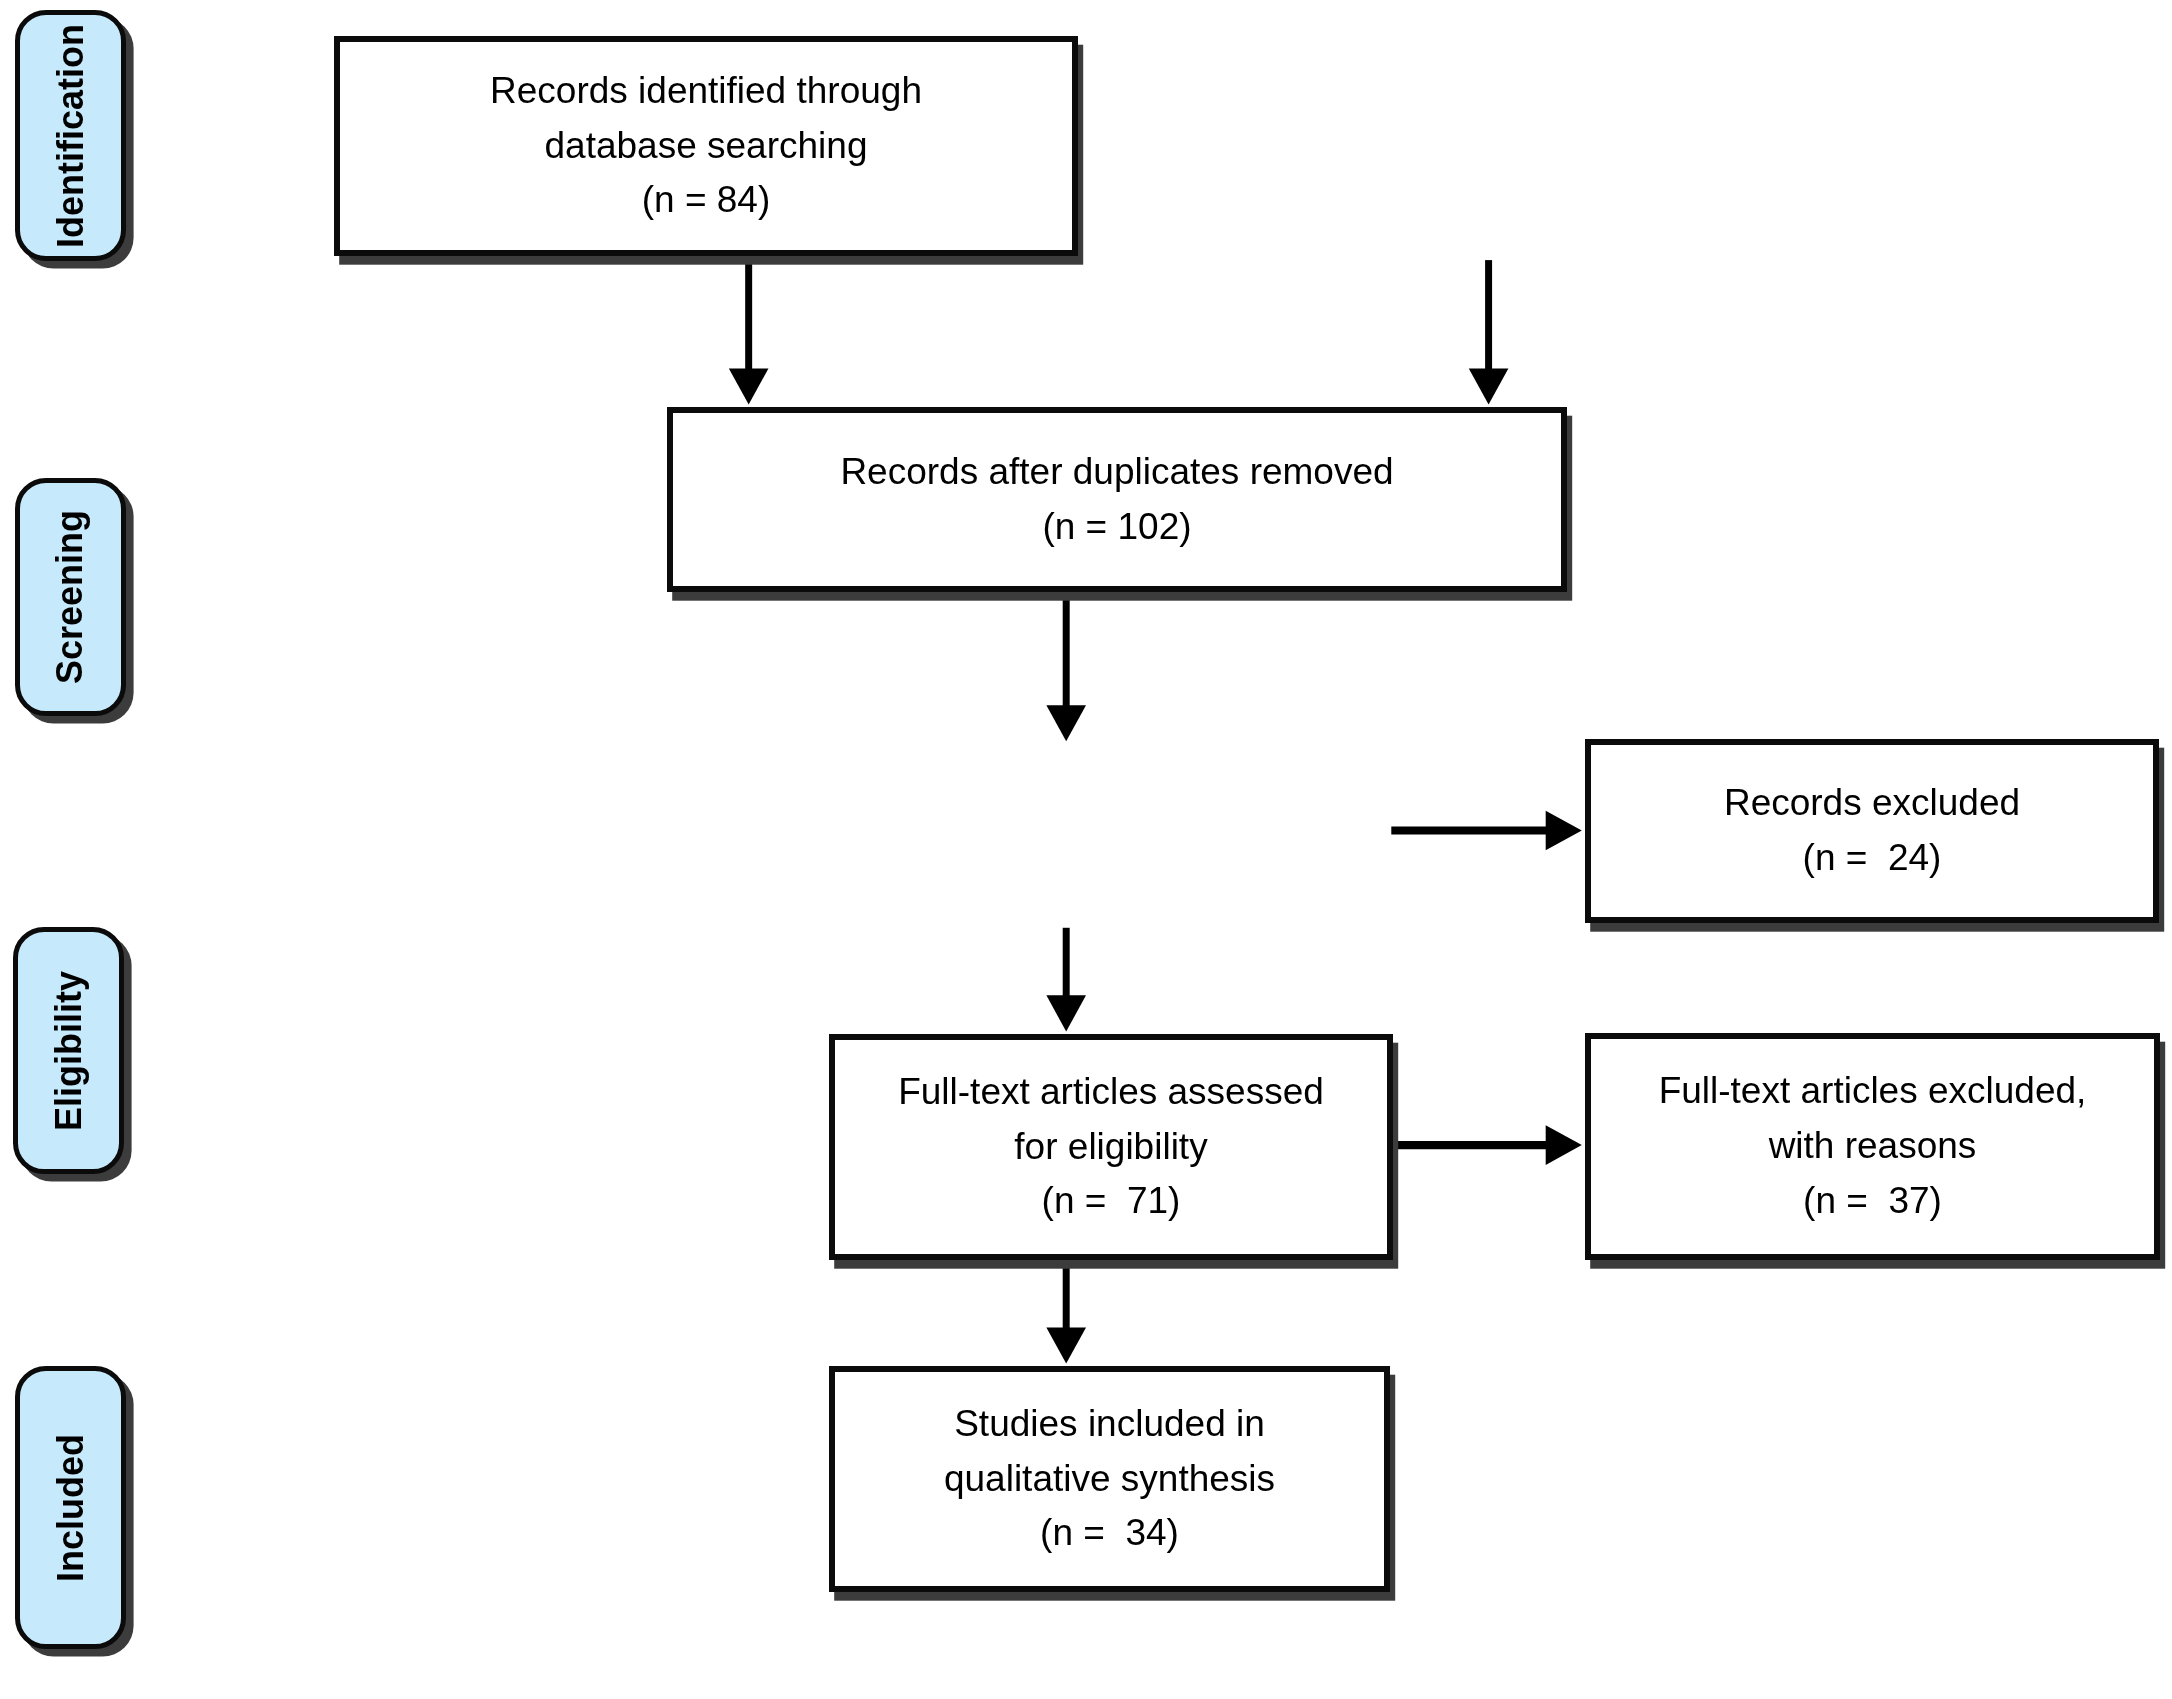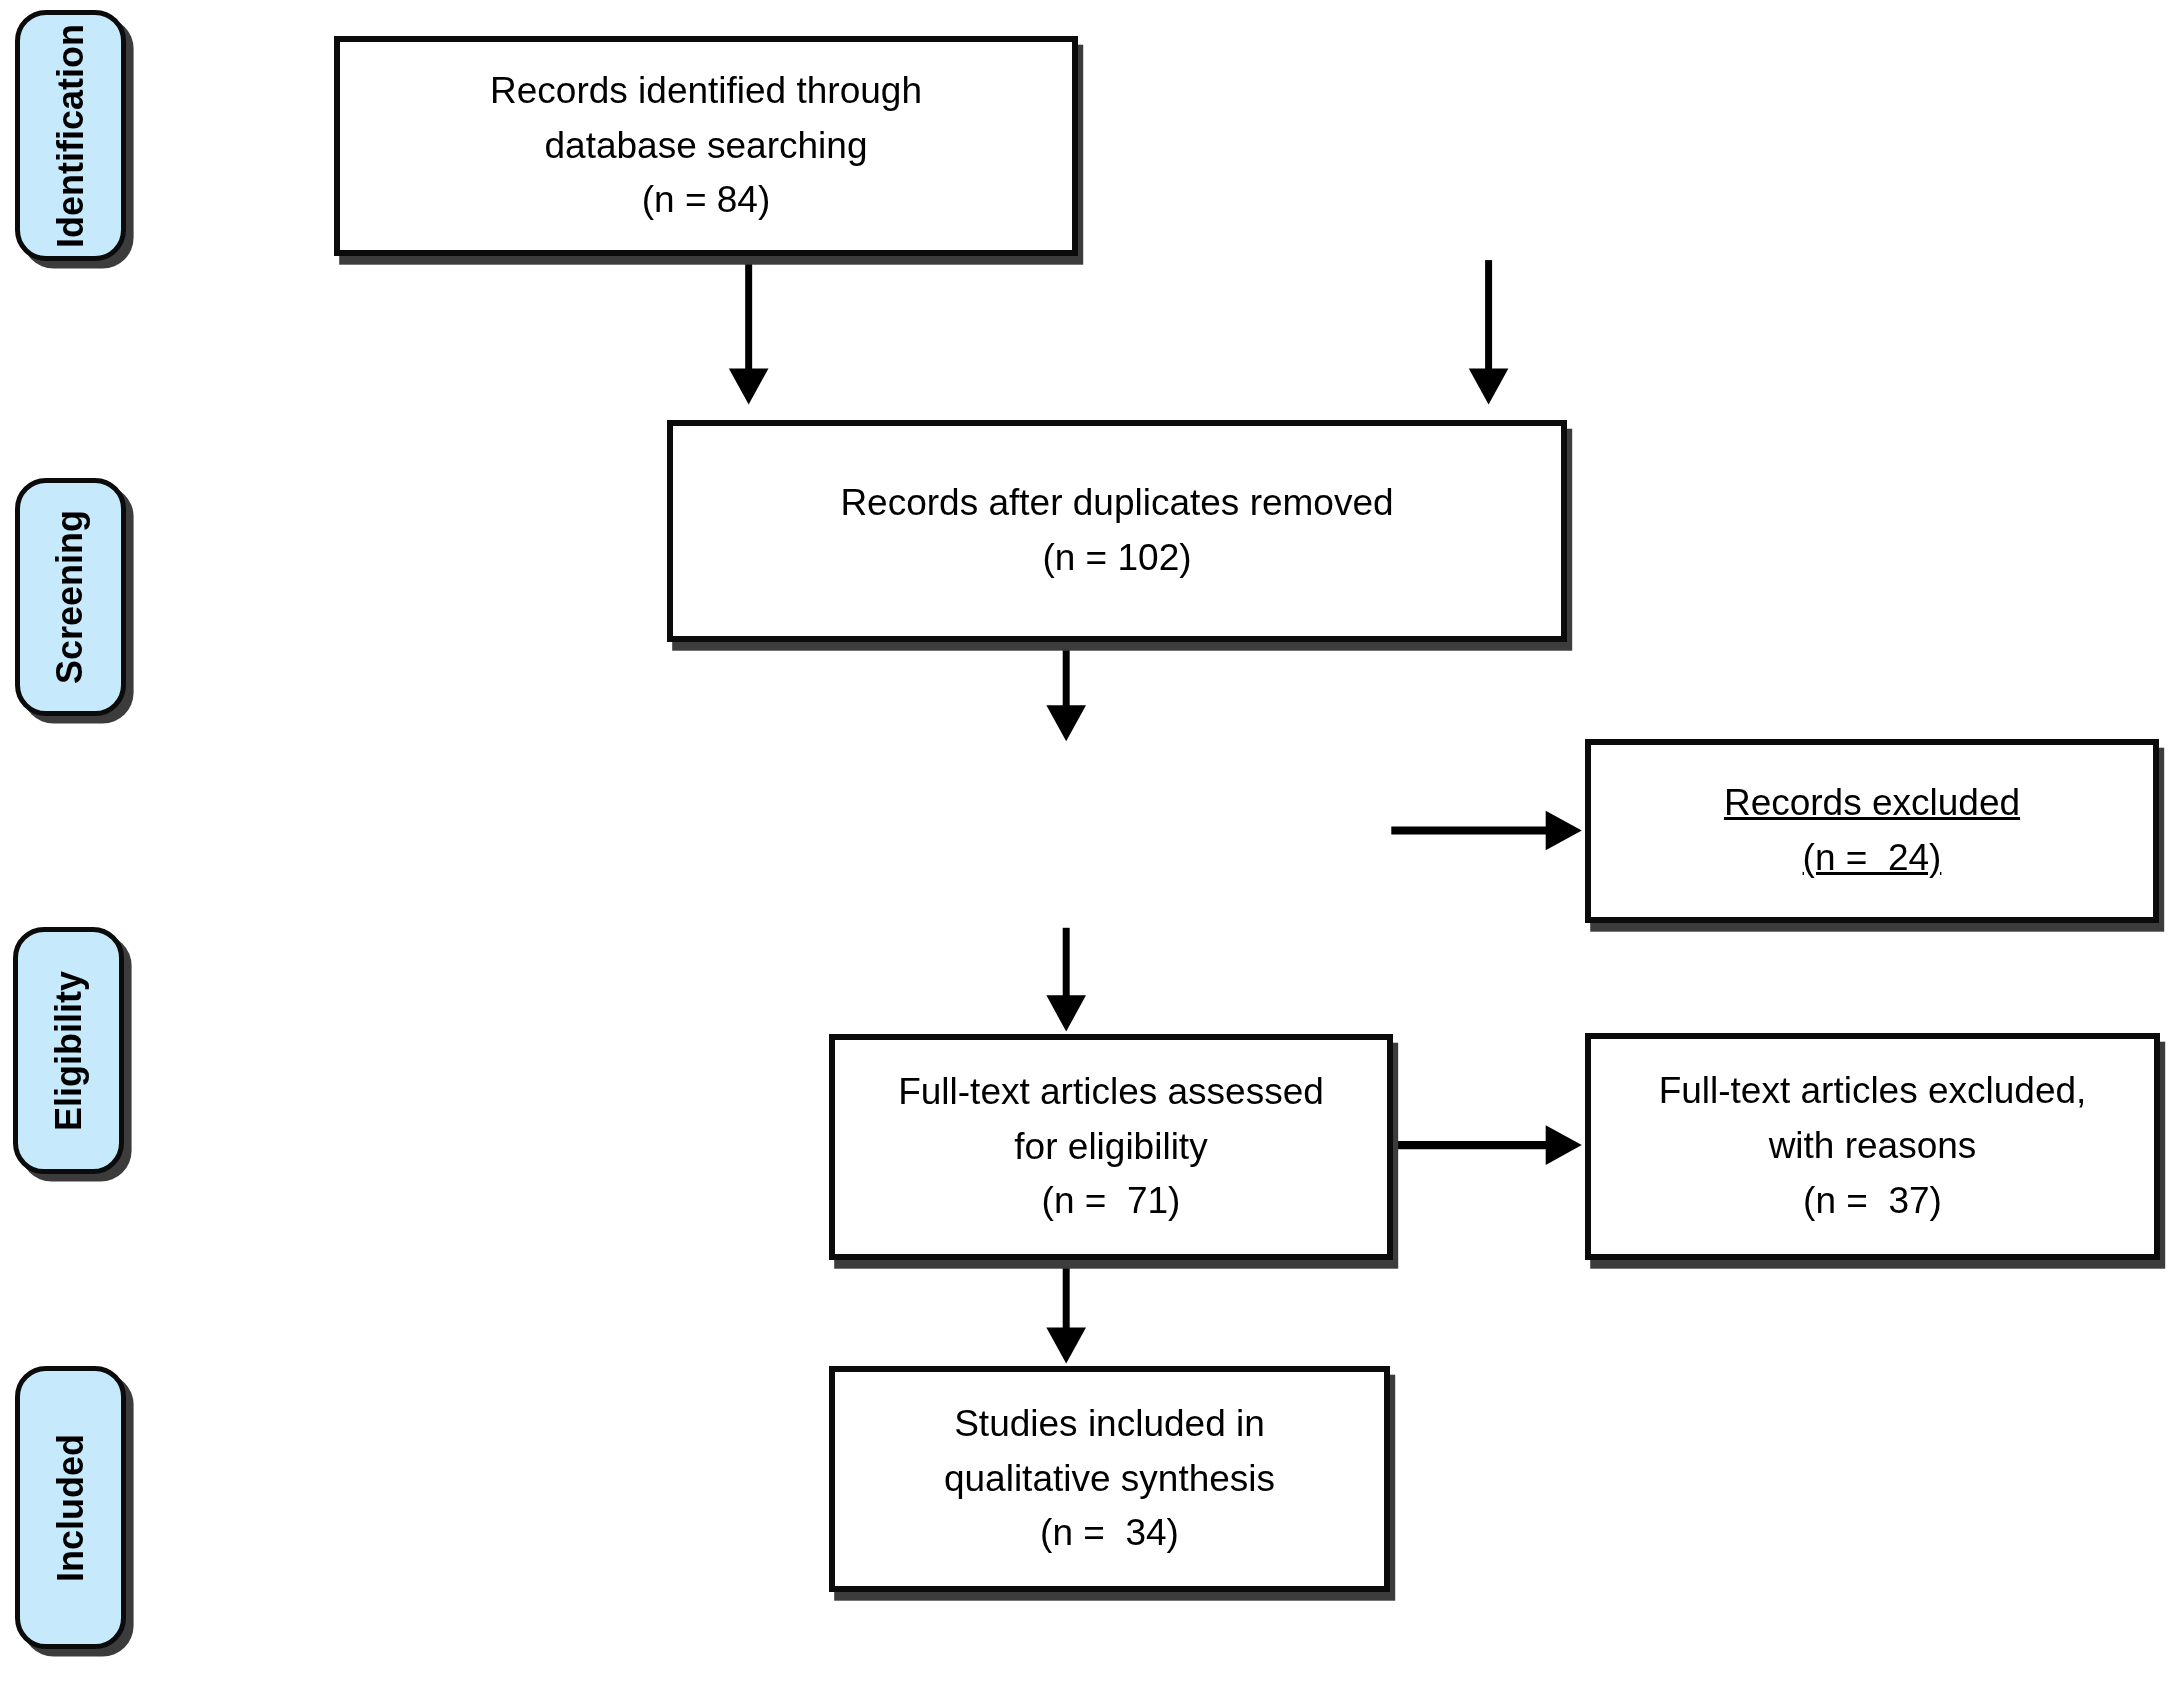--- a/index.html
+++ b/index.html
@@ -110,27 +110,27 @@
     <span class="stext">Included</span>
   </div>
 
   <div class="fbox" style="left:334px;top:36px;width:744px;height:220px;">
     <span class="btext">Records identified through
 database searching
 (n = 84)</span>
   </div>
 
 
-  <div class="fbox" style="left:667px;top:420px;width:900px;height:222px;">
+  <div class="fbox" style="left:667px;top:407px;width:900px;height:185px;">
     <span class="btext">Records after duplicates removed
 (n = 102)</span>
   </div>
 
 
-  <div class="fbox" style="left:1585px;top:739px;width:574px;height:184px;text-decoration:underline;">
+  <div class="fbox" style="left:1585px;top:739px;width:574px;height:184px;">
     <span class="btext">Records excluded
 (n =  24)</span>
   </div>
 
   <div class="fbox" style="left:829px;top:1034px;width:564px;height:226px;align-items:center;">
     <span class="btext">Full-text articles assessed
 for eligibility
 (n =  71)</span>
   </div>
 

